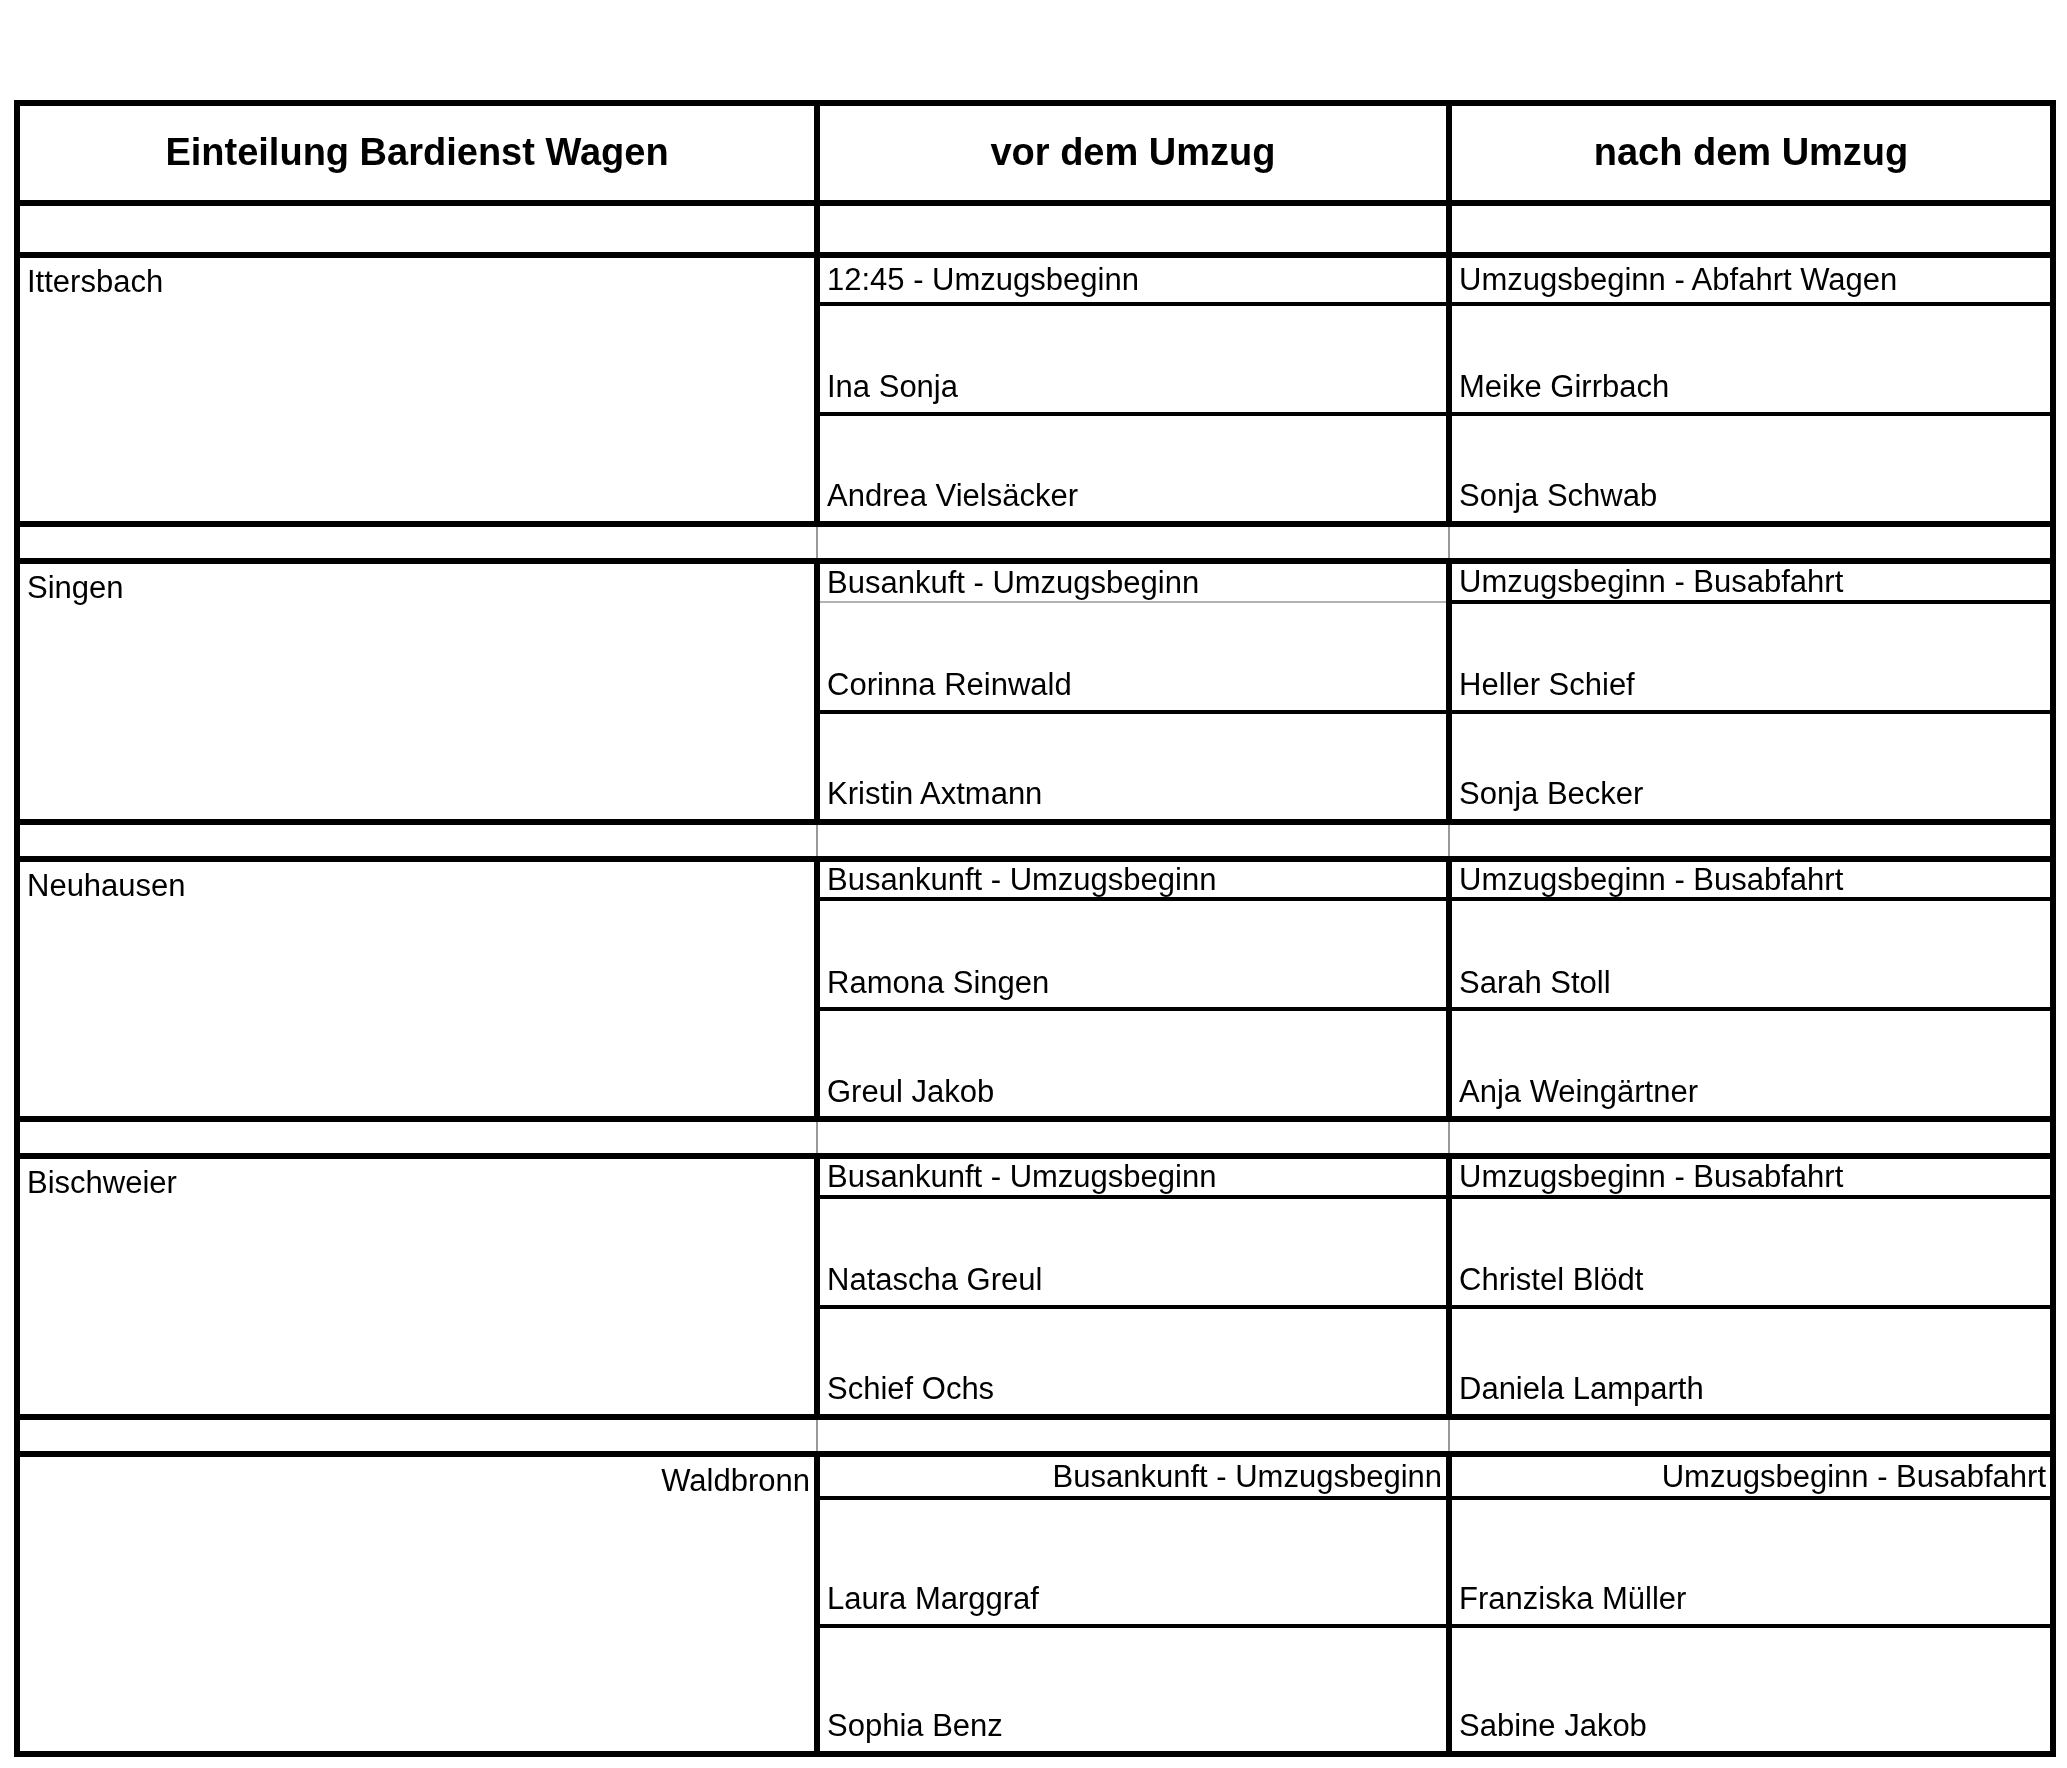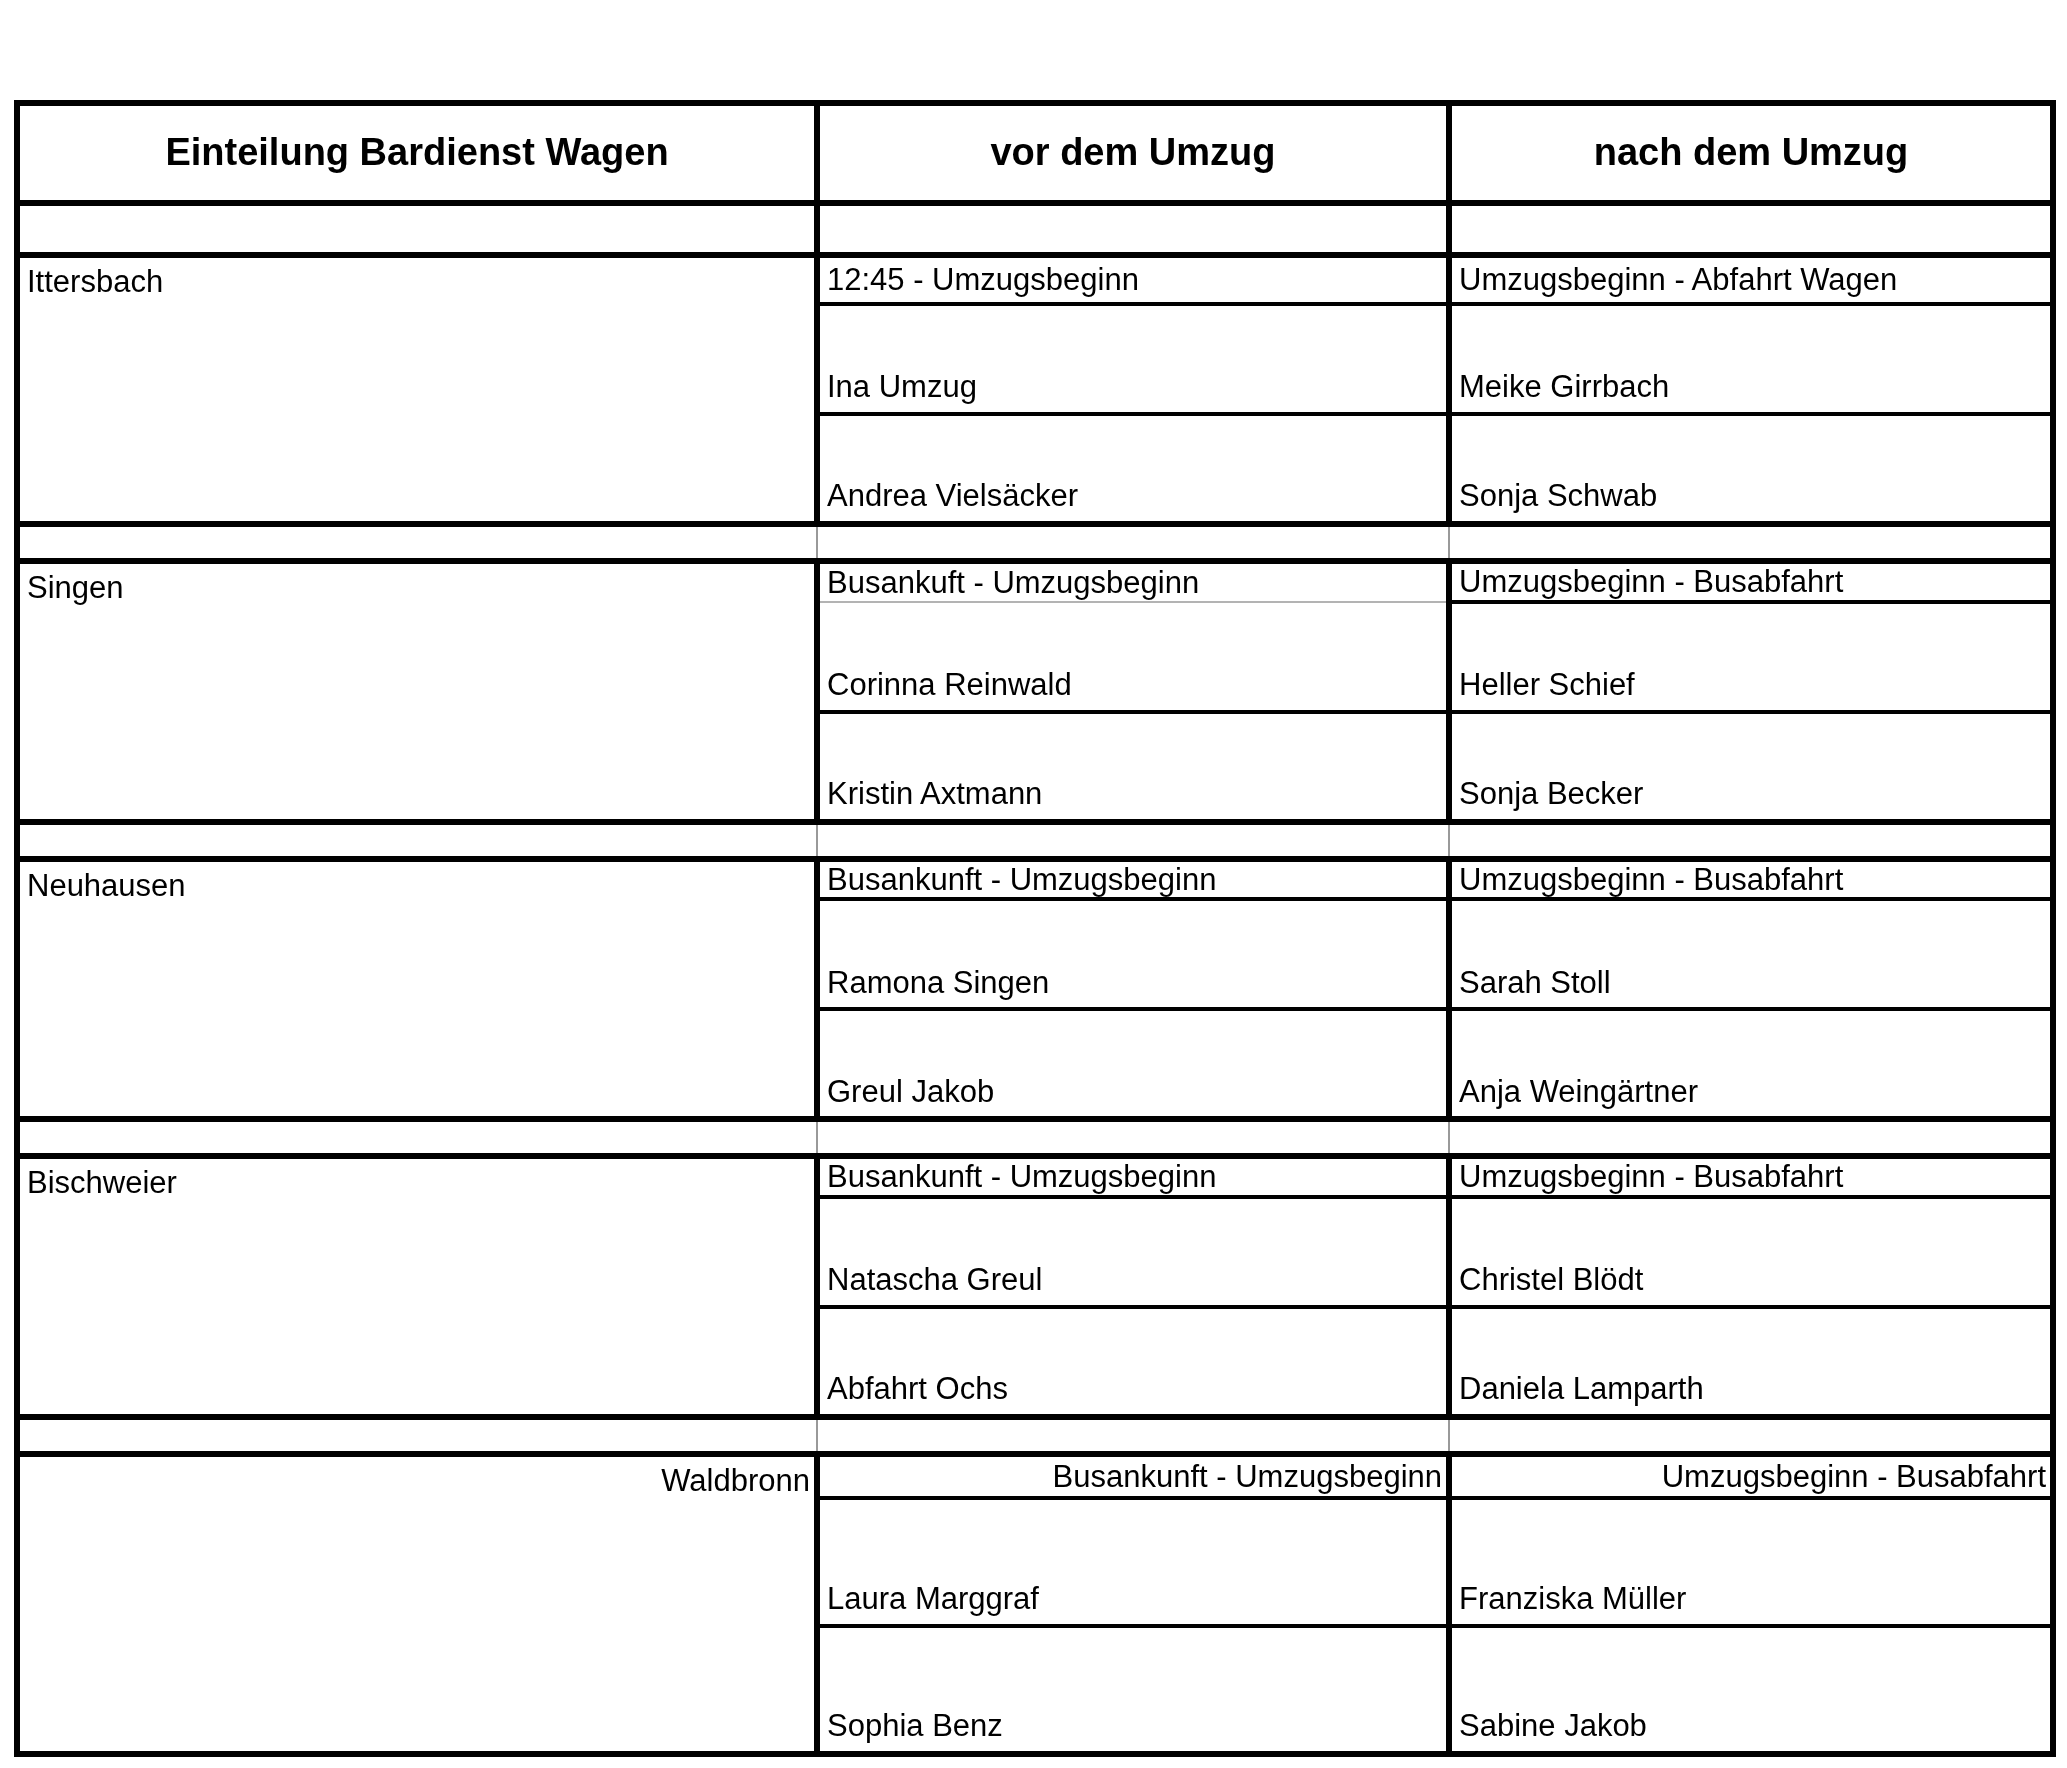--- a/index.html
+++ b/index.html
@@ -105,21 +105,21 @@
     <td class="c2"></td>
     <td class="c3"></td>
   </tr>
 
   <tr class="r-time s1-time">
     <td class="c1 loc" rowspan="3">Ittersbach</td>
     <td class="c2 time">12:45 - Umzugsbeginn</td>
     <td class="c3 time">Umzugsbeginn - Abfahrt Wagen</td>
   </tr>
   <tr class="r-name">
-    <td class="c2 name">Ina Umzug</td>
+    <td class="c2 name">Ina Sonja</td>
     <td class="c3 name">Meike Girrbach</td>
   </tr>
   <tr class="r-name">
     <td class="c2 name name-last">Andrea Vielsäcker</td>
     <td class="c3 name name-last">Sonja Schwab</td>
   </tr>
   <tr class="sp">
     <td class="c1"></td>
     <td class="c2"></td>
     <td class="c3"></td>
@@ -166,21 +166,21 @@
   <tr class="r-time">
     <td class="c1 loc" rowspan="3">Bischweier</td>
     <td class="c2 time">Busankunft - Umzugsbeginn</td>
     <td class="c3 time">Umzugsbeginn - Busabfahrt</td>
   </tr>
   <tr class="r-name">
     <td class="c2 name">Natascha Greul</td>
     <td class="c3 name">Christel Blödt</td>
   </tr>
   <tr class="r-name">
-    <td class="c2 name name-last">Abfahrt Ochs</td>
+    <td class="c2 name name-last">Schief Ochs</td>
     <td class="c3 name name-last">Daniela Lamparth</td>
   </tr>
   <tr class="sp">
     <td class="c1"></td>
     <td class="c2"></td>
     <td class="c3"></td>
   </tr>
 
   <tr class="r-time s5-time">
     <td class="c1 loc" rowspan="3">Waldbronn</td>

